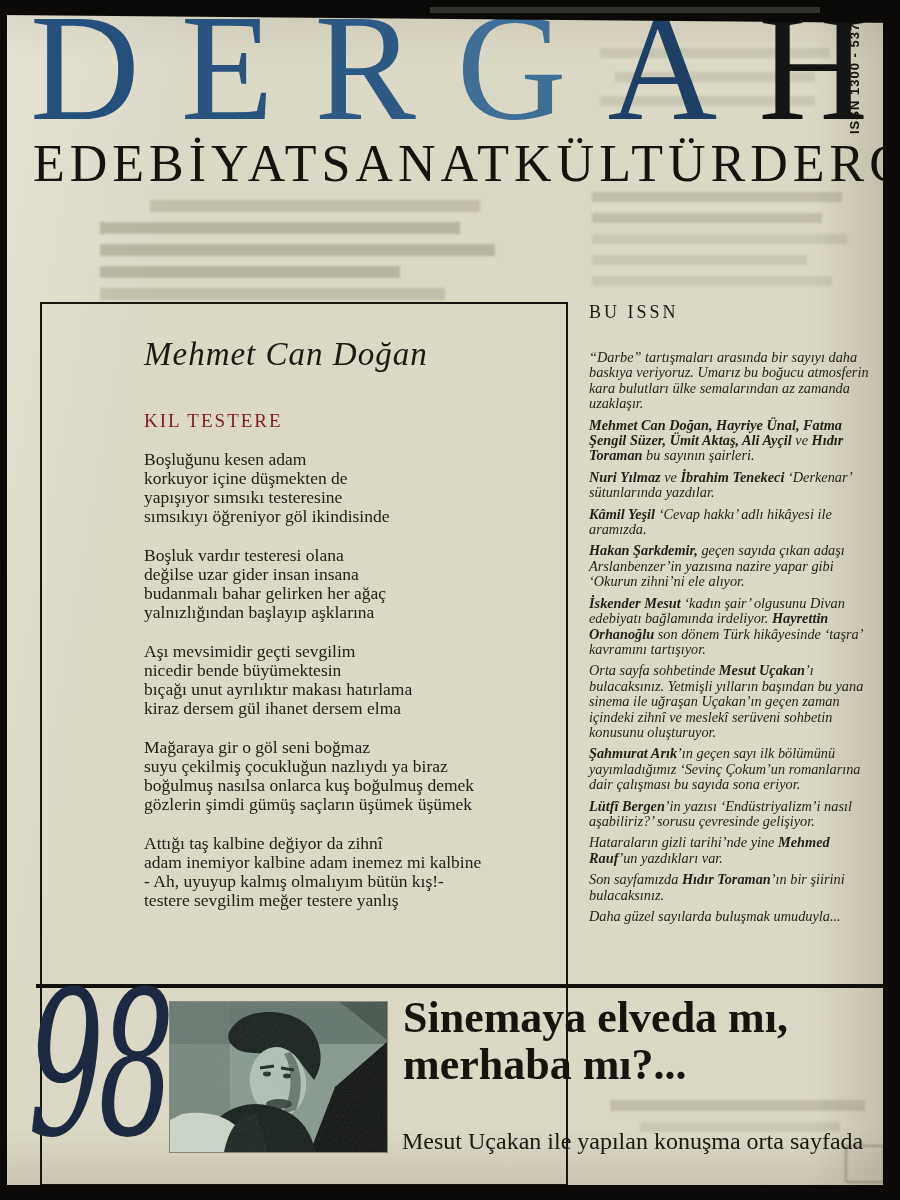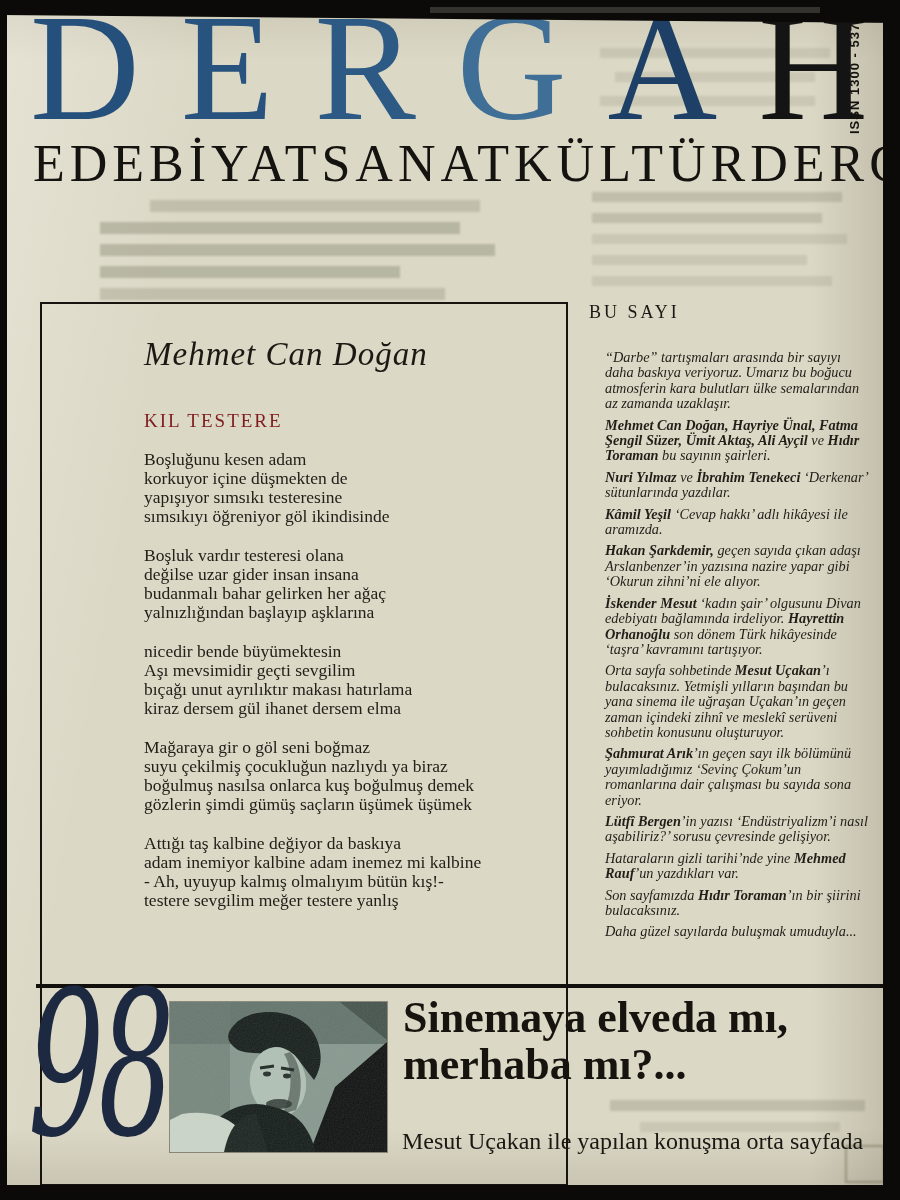--- a/index.html
+++ b/index.html
@@ -60,21 +60,21 @@
   }
   .poem-stanzas{margin-top:18px;}
   .stanza{margin-bottom:20px;}
   .poem-line{font-size:17.5px;line-height:19px;color:#23201a;}
 
   
   .busayi{
     position:absolute;left:589px;top:302px;width:284px;z-index:3;
   }
   .busayi-heading{font-size:18px;letter-spacing:3px;color:#1b1813;}
-  .busayi-paras{margin-top:27px;margin-left:16px;}
+  .busayi-paras{margin-top:27px;}
   .busayi-p{
     margin:0 0 6px 0;font-style:italic;font-size:14.3px;line-height:15.4px;color:#211e18;
   }
   .busayi-p b{font-weight:bold;}
 
   
   .rule{position:absolute;left:36px;top:984px;width:851px;height:4px;background:#12100c;z-index:3;}
   .issue-number{
     position:absolute;left:28px;top:965px;z-index:3;
     font-family:"DejaVu Serif",serif;font-style:italic;font-size:200px;line-height:1;
@@ -153,42 +153,42 @@
           <div class="poem-line">yapışıyor sımsıkı testeresine</div>
           <div class="poem-line">sımsıkıyı öğreniyor göl ikindisinde</div>
         </div>
         <div class="stanza">
           <div class="poem-line">Boşluk vardır testeresi olana</div>
           <div class="poem-line">değilse uzar gider insan insana</div>
           <div class="poem-line">budanmalı bahar gelirken her ağaç</div>
           <div class="poem-line">yalnızlığından başlayıp aşklarına</div>
         </div>
         <div class="stanza">
+          <div class="poem-line">Aşı mevsimidir geçti sevgilim</div>
           <div class="poem-line">nicedir bende büyümektesin</div>
-          <div class="poem-line">Aşı mevsimidir geçti sevgilim</div>
           <div class="poem-line">bıçağı unut ayrılıktır makası hatırlama</div>
           <div class="poem-line">kiraz dersem gül ihanet dersem elma</div>
         </div>
         <div class="stanza">
           <div class="poem-line">Mağaraya gir o göl seni boğmaz</div>
           <div class="poem-line">suyu çekilmiş çocukluğun nazlıydı ya biraz</div>
           <div class="poem-line">boğulmuş nasılsa onlarca kuş boğulmuş demek</div>
           <div class="poem-line">gözlerin şimdi gümüş saçların üşümek üşümek</div>
         </div>
         <div class="stanza">
-          <div class="poem-line">Attığı taş kalbine değiyor da baskıya</div>
+          <div class="poem-line">Attığı taş kalbine değiyor da zihnî</div>
           <div class="poem-line">adam inemiyor kalbine adam inemez mi kalbine</div>
           <div class="poem-line">- Ah, uyuyup kalmış olmalıyım bütün kış!-</div>
           <div class="poem-line">testere sevgilim meğer testere yanlış</div>
         </div>
       </div>
   </div>
 
   <div class="busayi">
-    <div class="busayi-heading">BU SAYI</div>
+    <div class="busayi-heading">BU ISSN</div>
     <div class="busayi-paras">
         <p class="busayi-p"><span>“Darbe” tartışmaları arasında bir sayıyı daha baskıya veriyoruz. Umarız bu boğucu atmosferin kara bulutları ülke semalarından az zamanda uzaklaşır.</span></p>
         <p class="busayi-p"><b>Mehmet Can Doğan, Hayriye Ünal, Fatma Şengil Süzer, Ümit Aktaş, Ali Ayçil</b><span> ve </span><b>Hıdır Toraman</b><span> bu sayının şairleri.</span></p>
         <p class="busayi-p"><b>Nuri Yılmaz</b><span> ve </span><b>İbrahim Tenekeci</b><span> ‘Derkenar’ sütunlarında yazdılar.</span></p>
         <p class="busayi-p"><b>Kâmil Yeşil</b><span> ‘Cevap hakkı’ adlı hikâyesi ile aramızda.</span></p>
         <p class="busayi-p"><b>Hakan Şarkdemir,</b><span> geçen sayıda çıkan adaşı Arslanbenzer’in yazısına nazire yapar gibi ‘Okurun zihni’ni ele alıyor.</span></p>
         <p class="busayi-p"><b>İskender Mesut</b><span> ‘kadın şair’ olgusunu Divan edebiyatı bağlamında irdeliyor. </span><b>Hayrettin Orhanoğlu</b><span> son dönem Türk hikâyesinde ‘taşra’ kavramını tartışıyor.</span></p>
         <p class="busayi-p"><span>Orta sayfa sohbetinde </span><b>Mesut Uçakan</b><span>’ı bulacaksınız. Yetmişli yılların başından bu yana sinema ile uğraşan Uçakan’ın geçen zaman içindeki zihnî ve meslekî serüveni sohbetin konusunu oluşturuyor.</span></p>
         <p class="busayi-p"><b>Şahmurat Arık</b><span>’ın geçen sayı ilk bölümünü yayımladığımız ‘Sevinç Çokum’un romanlarına dair çalışması bu sayıda sona eriyor.</span></p>
         <p class="busayi-p"><b>Lütfî Bergen</b><span>’in yazısı ‘Endüstriyalizm’i nasıl aşabiliriz?’ sorusu çevresinde gelişiyor.</span></p>

